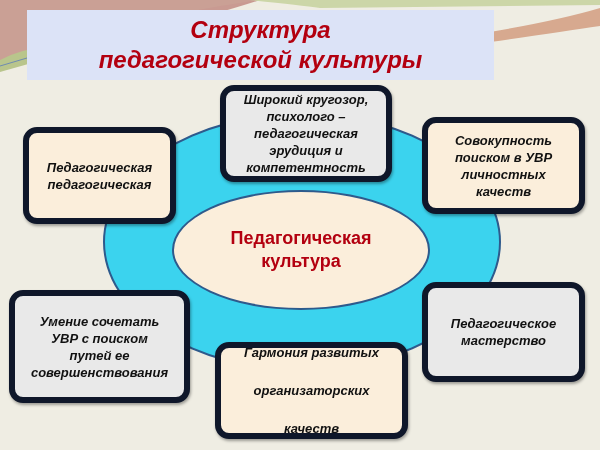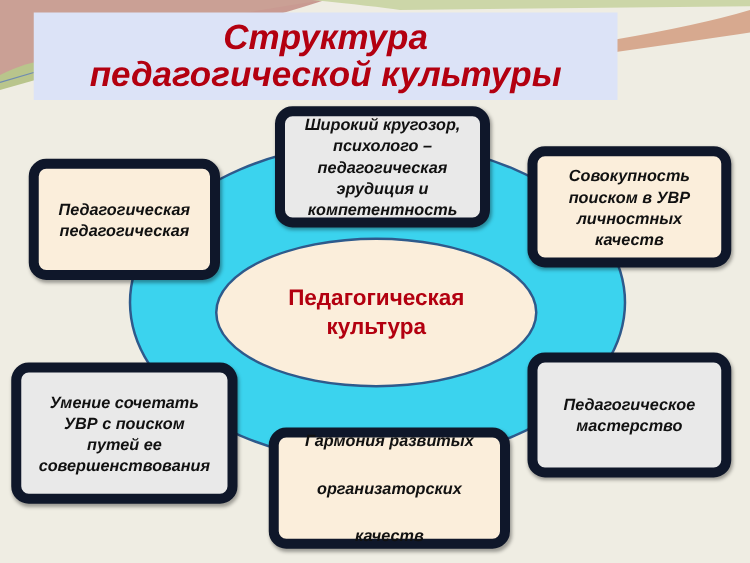--- a/index.html
+++ b/index.html
@@ -6,35 +6,35 @@
   body {
     width: 600px; height: 450px; overflow: hidden; position: relative;
     background: #efede3;
     font-family: "Liberation Sans", sans-serif;
   }
   .bg-deco { position: absolute; left: 0; top: 0; width: 600px; height: 450px; }
   .title-box {
     position: absolute; left: 27px; top: 10px; width: 467px; height: 70px;
     background: #dce3f7;
     display: flex; flex-direction: column; align-items: center; justify-content: center;
-    color: #b30010; font-weight: bold; font-style: italic; font-size: 28px; line-height: 30px;
+    color: #b30010; font-weight: bold; font-style: italic; font-size: 24px; line-height: 30px;
   }
   .blue-ring {
     position: absolute; left: 103px; top: 113px; width: 398px; height: 258px;
     border-radius: 50%; background: #3bd3ee; border: 2px solid #2e5a8c; box-sizing: border-box;
   }
   .center-ellipse {
     position: absolute; left: 172px; top: 190px; width: 258px; height: 120px;
     border-radius: 50%; background: #fbeedb; border: 2px solid #2e5a8c; box-sizing: border-box;
     display: flex; flex-direction: column; align-items: center; justify-content: center;
     color: #b30010; font-weight: bold; font-size: 18px; line-height: 23px; text-align: center;
   }
   .box {
     position: absolute; box-sizing: border-box;
-    border: 8px solid #0f172a; border-radius: 14px;
+    border: 6px solid #0f172a; border-radius: 14px;
     display: flex; flex-direction: column; align-items: center; justify-content: center;
     text-align: center; font-style: italic; font-weight: bold; font-size: 13px; line-height: 17px;
     color: #111;
     box-shadow: 1px 2px 3px rgba(0,0,0,0.35);
   }
   .beige { background: #fbeedb; }
   .grey { background: #e9e9e9; }
 </style>
 </head>
 <body>

